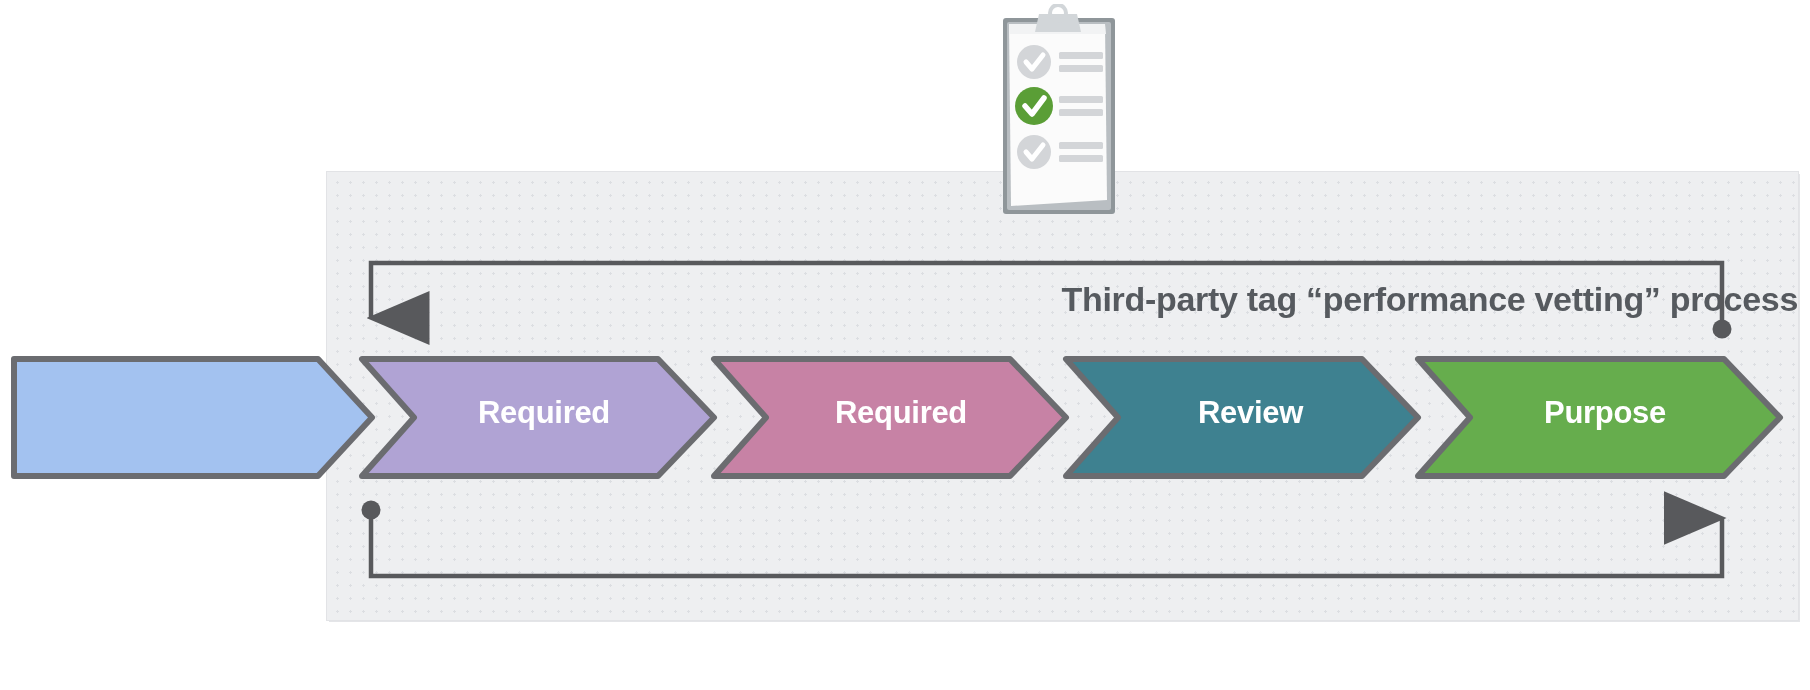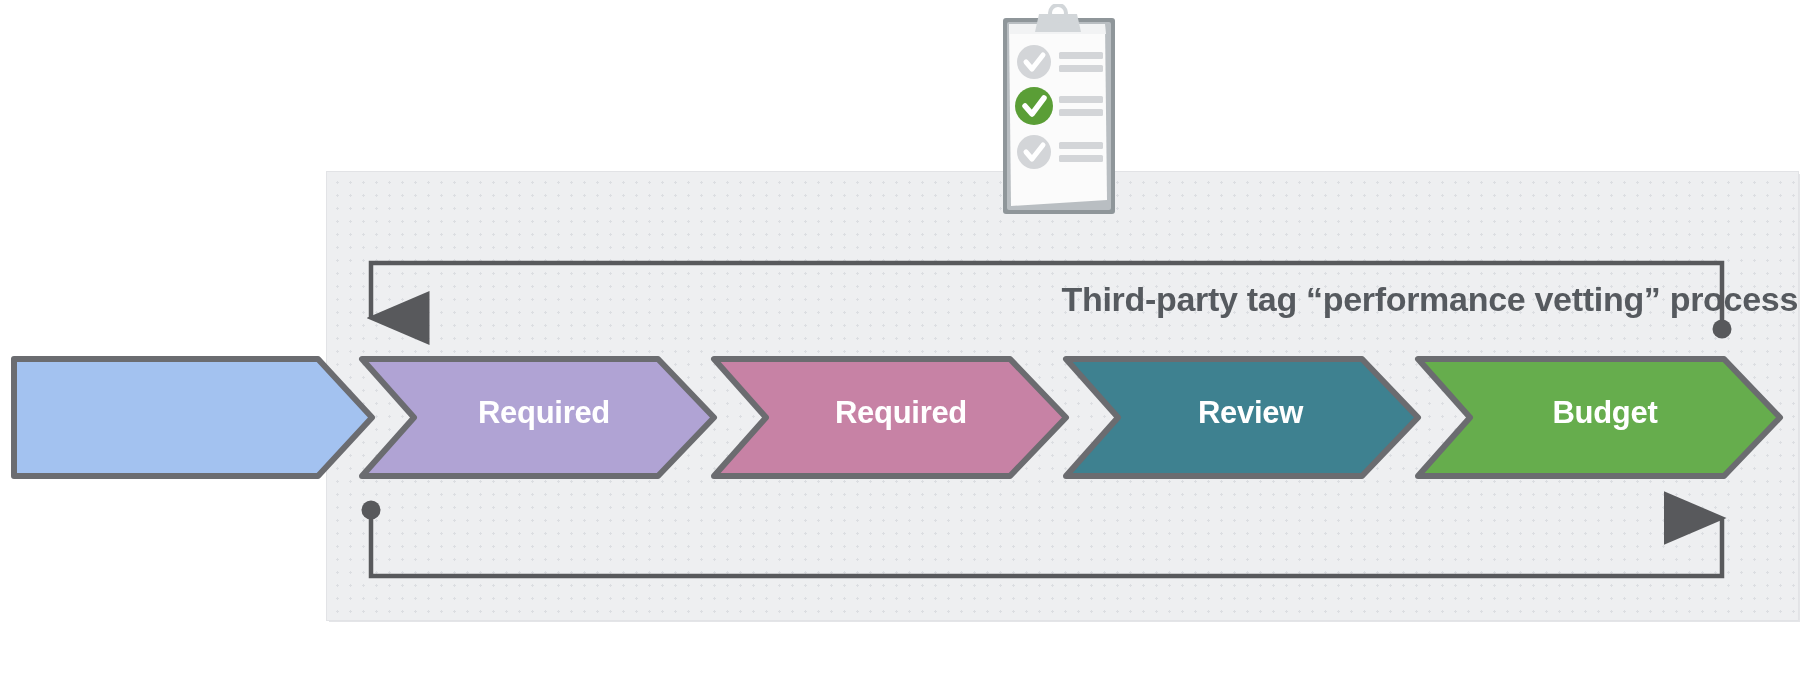--- a/index.html
+++ b/index.html
@@ -187,21 +187,21 @@
       <svg width="360" height="125" viewBox="0 0 360 125">
         <path d="M4,4 L300,4 L356,62.5 L300,121 L4,121 L56,62.5 Z" fill="#3e8190" stroke="#6b6c70" stroke-width="6" stroke-linejoin="round"></path>
       </svg>
       <div class="chev-label shift" style="width:325px;">Review</div>
     </div>
 
     <div class="chev-wrap" style="left:1414px; width:370px;">
       <svg width="370" height="125" viewBox="0 0 370 125">
         <path d="M4,4 L310,4 L366,62.5 L310,121 L4,121 L56,62.5 Z" fill="#66ad4d" stroke="#6b6c70" stroke-width="6" stroke-linejoin="round"></path>
       </svg>
-      <div class="chev-label shift" style="width:330px;">Budget</div>
+      <div class="chev-label shift" style="width:330px;">Purpose</div>
     </div>
   </div>
 
   <div id="clipboard">
     <svg width="145" height="220" viewBox="0 0 145 220">
 
       <rect x="18" y="14" width="112" height="196" rx="3" fill="#8f969a"></rect>
       <rect x="22" y="18" width="104" height="188" rx="2" fill="#b9bec2"></rect>
 
       <path d="M24,20 L120,20 L122,196 L26,202 Z" fill="#fbfbfb"></path>

